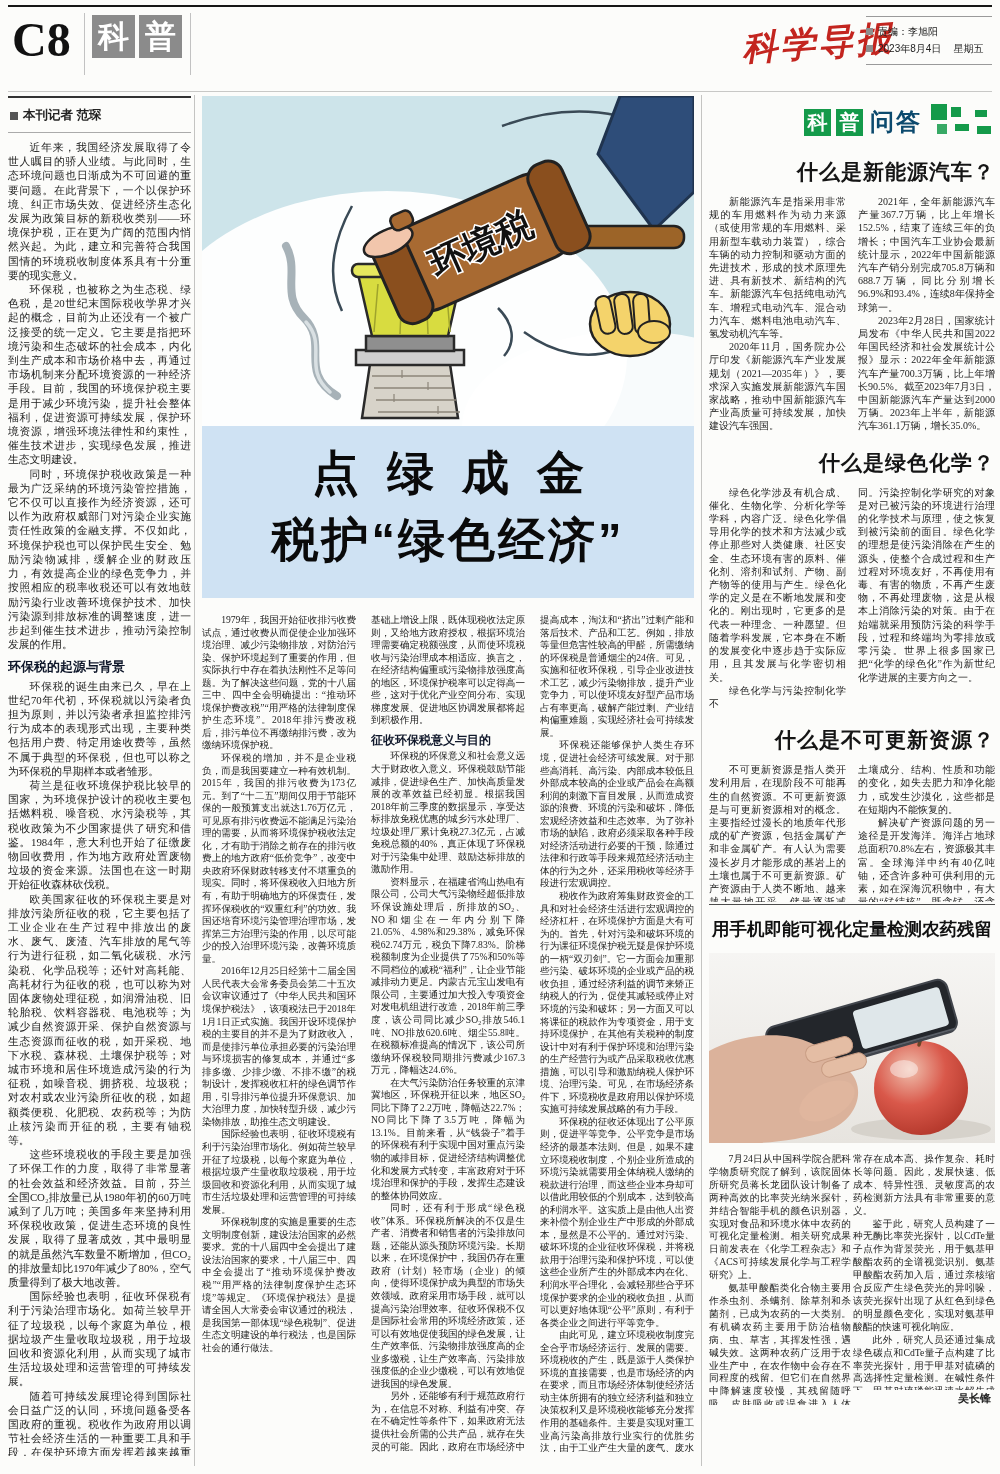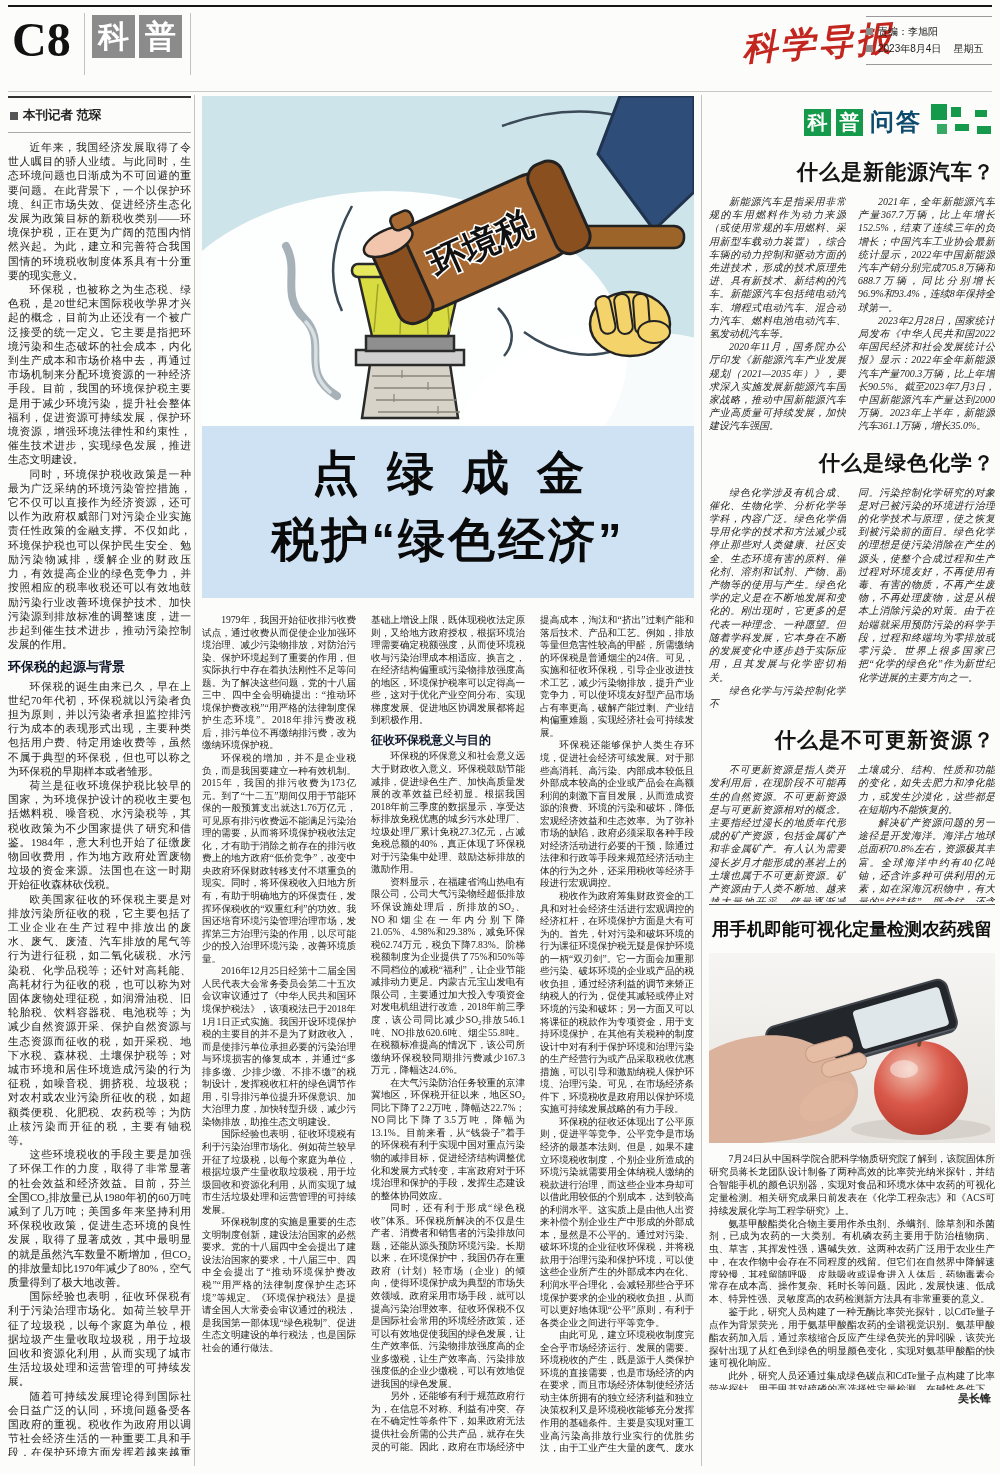--- a/index.html
+++ b/index.html
@@ -50,28 +50,28 @@
   .qa-wrap{height:806px;overflow:hidden;}
   .qa-badge{display:flex;align-items:center;justify-content:flex-end;gap:5px;margin:6px 2px 4px 0;height:40px;}
   .qa-box{width:27px;height:27px;background:#149a4a;color:#fff;font-weight:bold;font-size:20px;
           display:flex;align-items:center;justify-content:center;font-family:"Liberation Sans","DejaVu Sans",sans-serif;}
   .qa-rest{color:#0c4a6e;font-size:24px;font-weight:bold;letter-spacing:2px;
            font-family:"Liberation Sans","DejaVu Sans",sans-serif;margin:0 4px 0 2px;}
   .px-cluster{position:relative;width:62px;height:36px;}
   .px{position:absolute;background:#149a4a;}
   .qa-q{margin:16px 0 9px 0;font-size:21px;font-weight:bold;color:#151515;letter-spacing:1px;
         font-family:Liberation Serif, serif;text-align:right;}
-  .two-col{display:flex;gap:12px;font-style:italic;}
+  .two-col{display:flex;gap:12px;}
   .two-col > div{flex:1;font-size:10px;line-height:13.2px;text-align:justify;overflow:hidden;}
   .bottom-art{position:absolute;left:0;top:808px;width:286px;height:564px;}
   .hr-strong{border-top:1.5px solid #4c4c4c;margin:0 0 12px 0;}
   .bottom-title{margin:0 0 12px 0;font-size:17.5px;font-weight:bold;text-align:center;color:#111;
                 font-family:"Liberation Sans","DejaVu Sans",sans-serif;white-space:nowrap;}
   .photo{width:286px;height:190px;overflow:hidden;margin-bottom:10px;}
-  .bot-cols{display:flex;gap:2px;height:252px;flex-direction:column;}
+  .bot-cols{display:flex;gap:2px;height:252px;}
   .bot-cols .bc{flex:1;font-size:9.7px;line-height:12.9px;text-align:justify;overflow:hidden;display:flex;flex-direction:column;}
   .bc-text{flex:1;overflow:hidden;}
   .art-byline{text-align:right;font-weight:bold;font-size:11px;padding:2px 4px 0 0;}
 </style>
 </head>
 <body>
 
 <div class="page">
   <div class="topline"></div>
 

